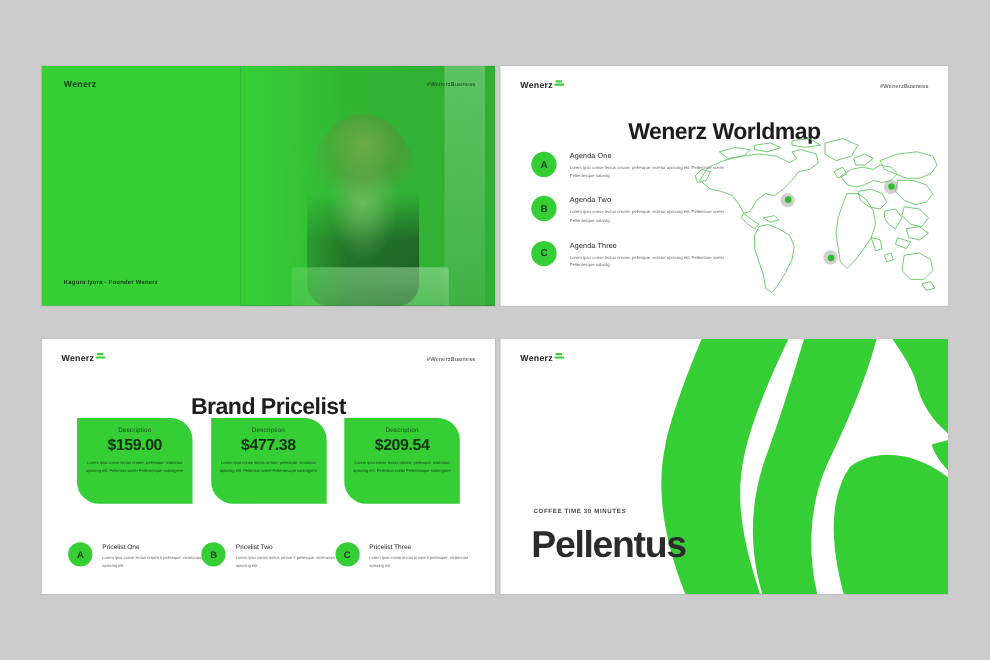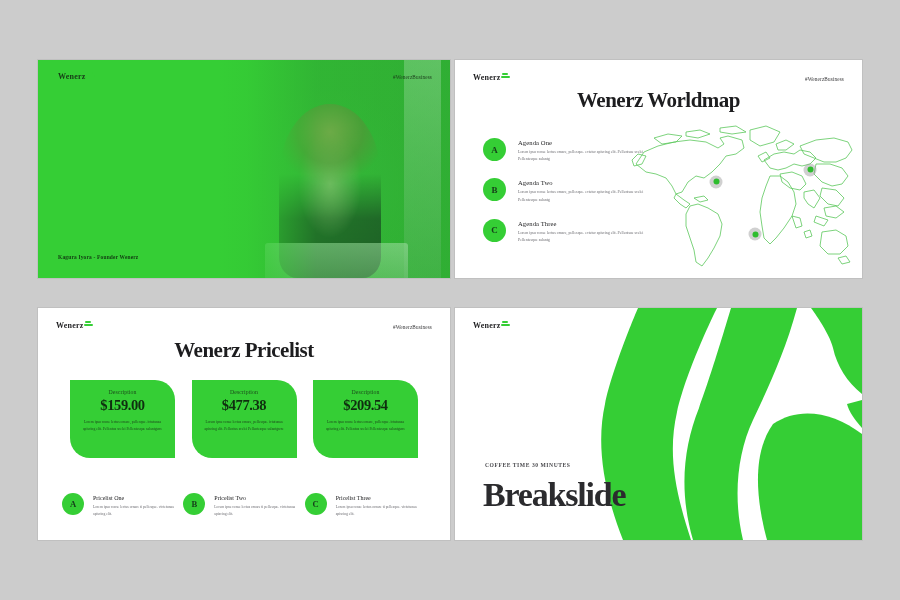--- a/index.html
+++ b/index.html
@@ -16,21 +16,20 @@
     width: 900px; height: 600px;
     background: #cccccc;
   }
 
   
   .slide {
     position: absolute;
     background: #ffffff;
     overflow: hidden;
     box-shadow: 0 0 0 1px rgba(0,0,0,0.06);
-    font-family: Liberation Serif, serif;
   }
   #slide-1 { left: 38px;  top: 60px;  width: 412px; height: 218px; }
   #slide-2 { left: 455px; top: 60px;  width: 407px; height: 218px; }
   #slide-3 { left: 38px;  top: 308px; width: 412px; height: 232px; }
   #slide-4 { left: 455px; top: 308px; width: 407px; height: 232px; }
 
   
   .logo {
     position: absolute;
     display: flex; align-items: flex-start;
@@ -118,20 +117,21 @@
 
   
   .slide-title {
     position: absolute;
     left: 0; right: 0;
     text-align: center;
     font-size: 21px;
     font-weight: 700;
     letter-spacing: -.5px;
     color: #1d1d1f;
+    margin-top: 20px;
   }
   #slide-2 .slide-title { top: 28px; }
   #slide-3 .slide-title { top: 30px; }
 
   #slide-2 .logo, #slide-3 .logo, #slide-4 .logo { left: 18px; top: 14px; }
   #slide-2 .hashtag, #slide-3 .hashtag { right: 18px; top: 16px; }
 
   
   .agenda-list {
     position: absolute;
@@ -369,21 +369,21 @@
 
   <div class="slide" id="slide-3">
     <div class="logo">
       <span>Wenerz</span>
       <span class="logo-mark">
           <i></i>
           <i></i>
         </span>
     </div>
     <div class="hashtag">#WenerzBusiness</div>
-    <div class="slide-title">Wenerz Pricelist</div>
+    <div class="slide-title">Brand Pricelist</div>
 
     <div class="price-cards">
       <div class="price-card">
         <div class="pc-desc">Description</div>
         <div class="pc-price">$159.00</div>
         <div class="pc-body">Lorem ipsu conse lectus ornare, pellesque. ictutunaa apiscing elit. Pellentus scelei Pellentesque salantgsrre</div>
       </div>
       <div class="price-card">
         <div class="pc-desc">Description</div>
         <div class="pc-price">$477.38</div>
@@ -436,16 +436,16 @@
 
     <div class="logo">
       <span>Wenerz</span>
       <span class="logo-mark">
           <i></i>
           <i></i>
         </span>
     </div>
 
     <div class="break-eyebrow">COFFEE TIME 30 MINUTES</div>
-    <div class="break-title">Breakslide</div>
+    <div class="break-title">Pellentus</div>
   </div>
 
 </div>
 
 </body></html>

